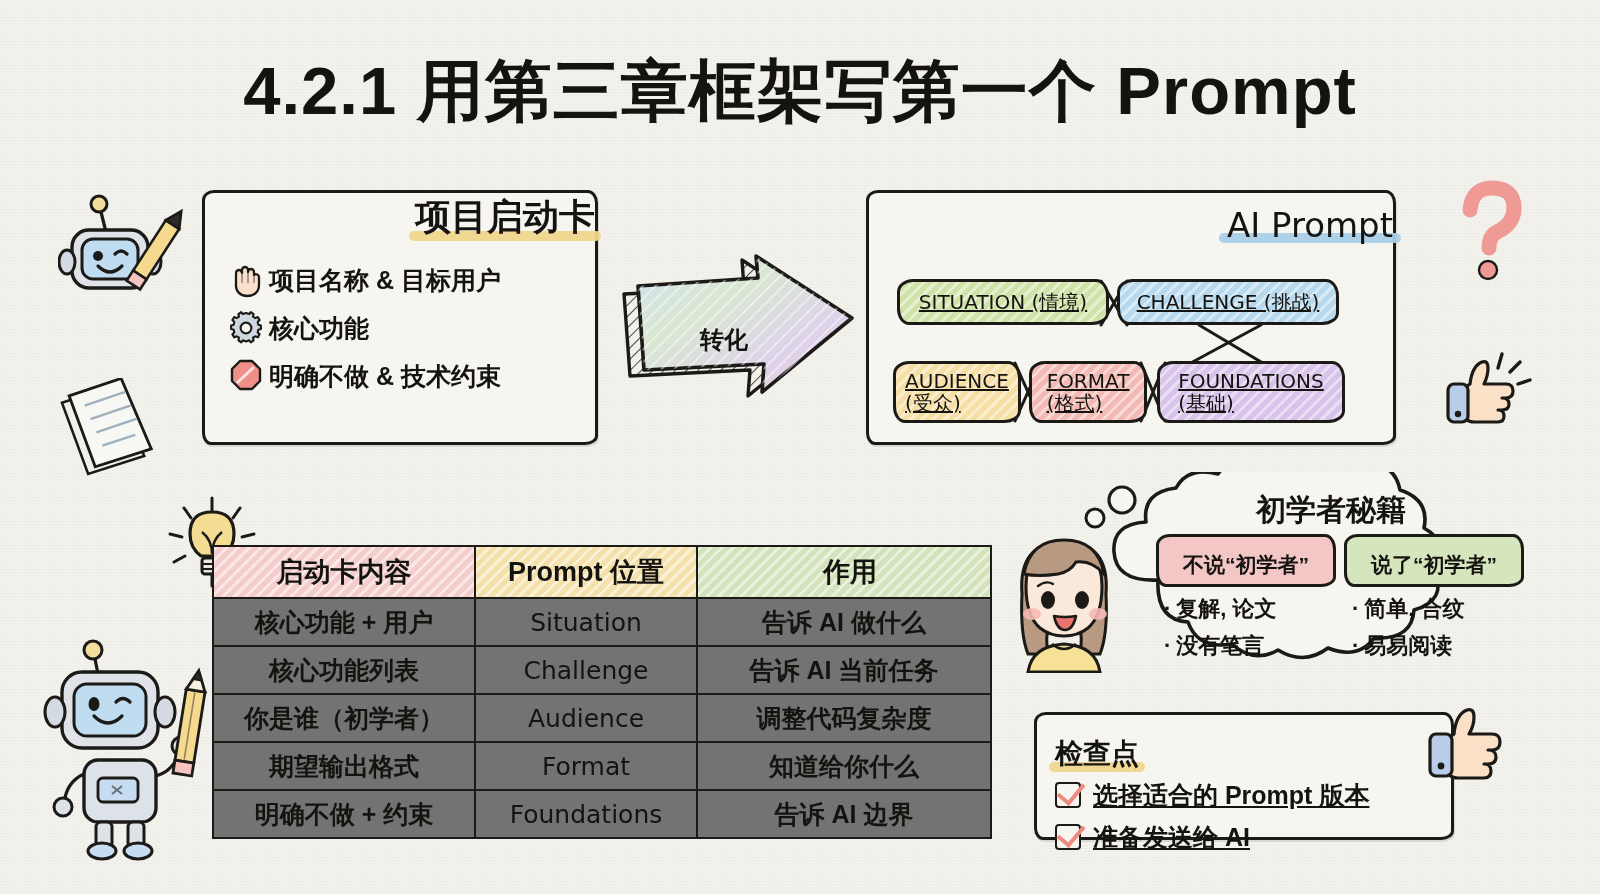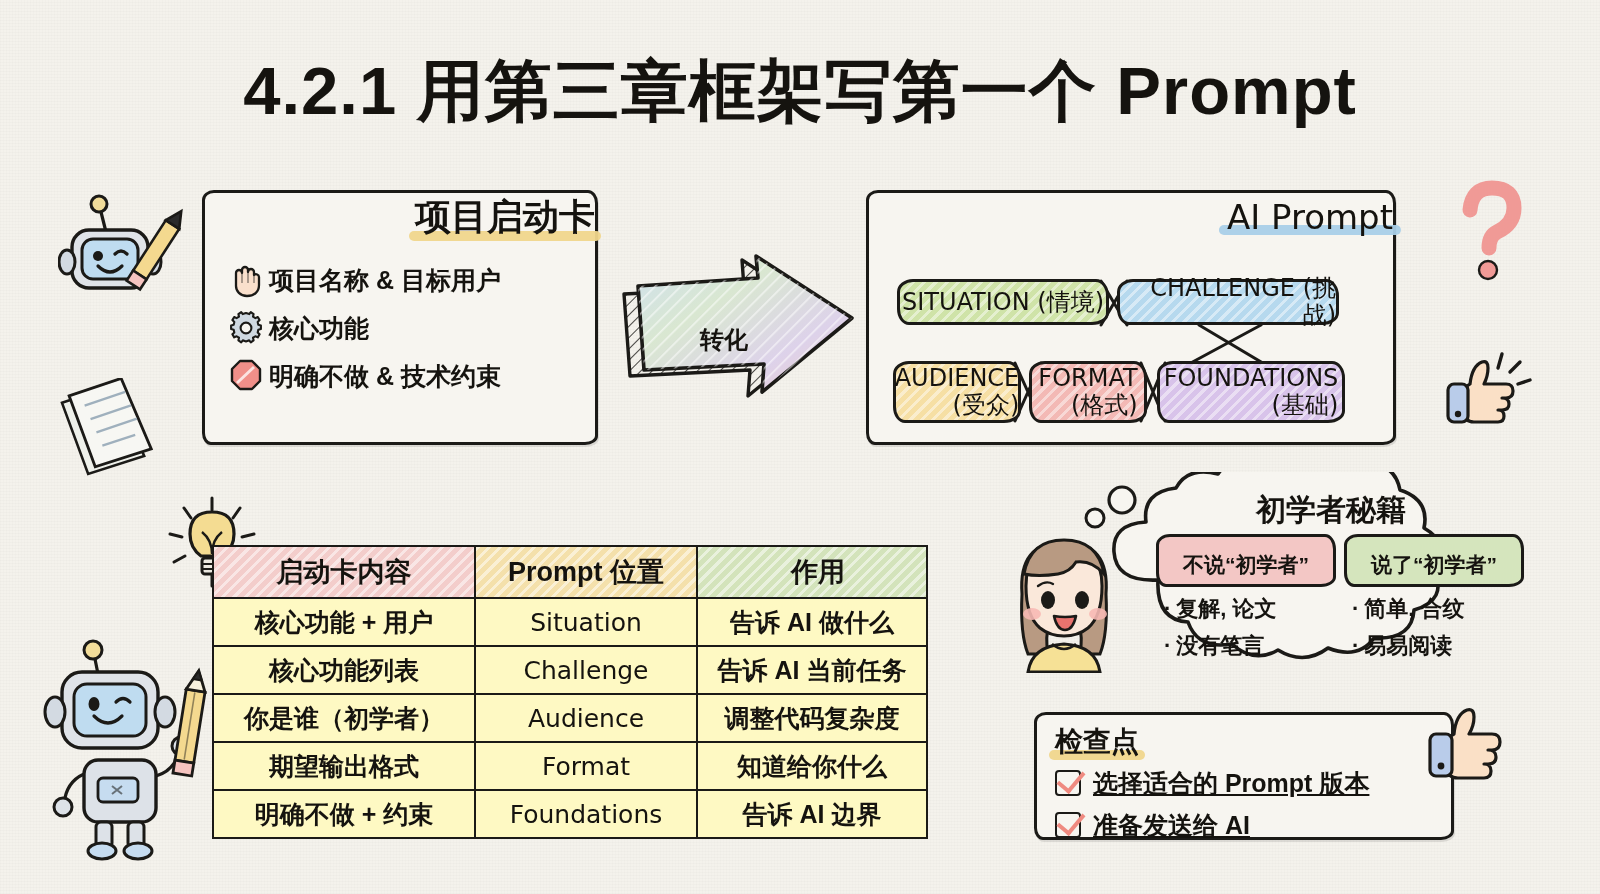--- a/index.html
+++ b/index.html
@@ -81,63 +81,64 @@
   #transform-arrow .arrow-label {
     position: absolute; left: 0; right: 34px; top: 50%;
     transform: translateY(-50%);
     text-align: center;
     font-size: 24px; font-weight: 700; color: #15130f;
   }
 
   
   #ai-prompt-box { left: 866px; top: 190px; width: 530px; height: 255px; }
   #ai-prompt-title {
-    text-align: center; margin-top: 4px;
+    text-align: center; margin-top: 12px;
     font-size: 34px; font-weight: 400; color: #15130f;
     position: relative; display: inline-block; left: 50%;
     transform: translateX(-50%);
     font-family: "DejaVu Sans", sans-serif;
   }
   .pill {
     position: absolute;
     border: 3px solid #1b1a17;
     border-radius: 16px 13px 17px 12px / 13px 17px 12px 16px;
     display: flex; align-items: center; justify-content: center;
-    text-align: right;
-    font-size: 24px; color: #15130f;
+    text-align: left;
+    font-size: 20px; color: #15130f;
     line-height: 1.12;
     font-family: "DejaVu Sans", sans-serif;
     background-image: repeating-linear-gradient(135deg, rgba(255,255,255,.45) 0 3px, transparent 3px 8px);
+    text-decoration: underline;
   }
   #pill-situation   { left: 28px;  top: 86px;  width: 212px; height: 46px; background-color: #cfe3a8; }
   #pill-challenge   { left: 248px; top: 86px;  width: 222px; height: 46px; background-color: #b6d9ee; }
   #pill-audience    { left: 24px;  top: 168px; width: 128px; height: 62px; background-color: #f6dfa4; }
   #pill-format      { left: 160px; top: 168px; width: 118px; height: 62px; background-color: #f3b9b5; }
   #pill-foundations { left: 288px; top: 168px; width: 188px; height: 62px; background-color: #d8c3ea; }
   .connector { position: absolute; pointer-events: none; }
 
   
   #mapping-table {
     left: 212px; top: 545px;
     border-collapse: collapse;
-    background: #fef9c3;
+    background: #737373;
   }
   #mapping-table td, #mapping-table th {
     border: 2.5px solid #1b1a17;
     text-align: center;
     color: #15130f;
     padding: 0;
     height: 48px;
   }
   #mapping-table th { font-weight: 700; font-size: 27px; height: 52px; }
   #mapping-table td { font-size: 25px; font-weight: 400; }
   #mapping-table td.col-cn { font-weight: 700; }
   #mapping-table .col0 { width: 262px; }
   #mapping-table .col1 { width: 222px; }
-  #mapping-table .col2 { width: 230px; padding-left: 12px; }
+  #mapping-table .col2 { width: 294px; padding-left: 12px; }
   .th-pink   { background-color: #f3cdcb; background-image: repeating-linear-gradient(135deg, rgba(255,255,255,.5) 0 3px, transparent 3px 8px); }
   .th-yellow { background-color: #f4e0ab; background-image: repeating-linear-gradient(135deg, rgba(255,255,255,.5) 0 3px, transparent 3px 8px); }
   .th-green  { background-color: #d3e3bb; background-image: repeating-linear-gradient(135deg, rgba(255,255,255,.5) 0 3px, transparent 3px 8px); }
   #mapping-table td.en { font-family: "DejaVu Sans", sans-serif; }
 
   
   #tips-cloud { left: 1096px; top: 472px; width: 470px; height: 212px; }
   #tips-cloud-bg { position:absolute; inset:0; }
   #tips-title {
     position: absolute; left: 0; right: 0; top: 18px;
@@ -158,21 +159,21 @@
   .tip-item {
     font-size: 22px; font-weight: 700; color: #15130f;
     margin-top: 7px; padding-left: 8px;
     white-space: nowrap;
   }
   .tip-item .dot { margin-right: 5px; }
 
   
   #checkpoint-box { left: 1034px; top: 712px; width: 420px; height: 128px; }
   #checkpoint-title {
-    margin: 8px 0 0 18px; font-size: 28px; font-weight: 700; color: #15130f;
+    margin: 20px 0 0 18px; font-size: 28px; font-weight: 700; color: #15130f;
     position: relative; display: inline-block;
   }
   .check-row {
     display: flex; align-items: center;
     margin: 2px 0 0 18px;
     font-size: 25px; font-weight: 700; color: #15130f;
     height: 40px;
     text-decoration: underline;
   }
   .check-box {

